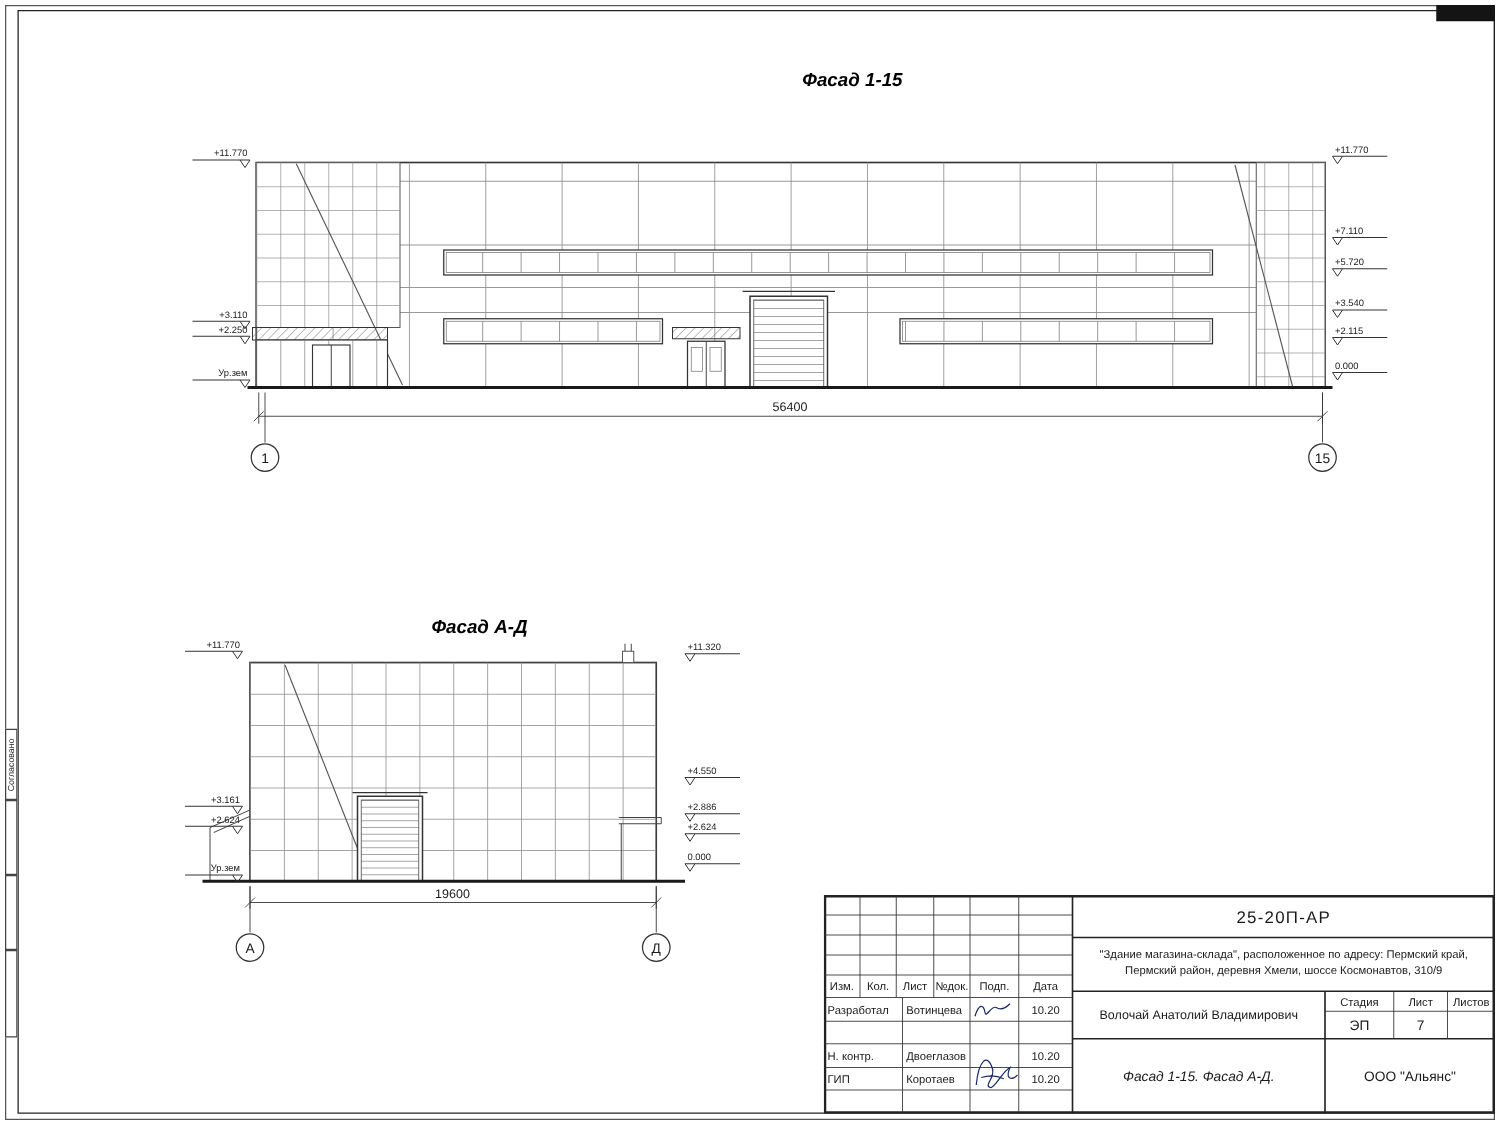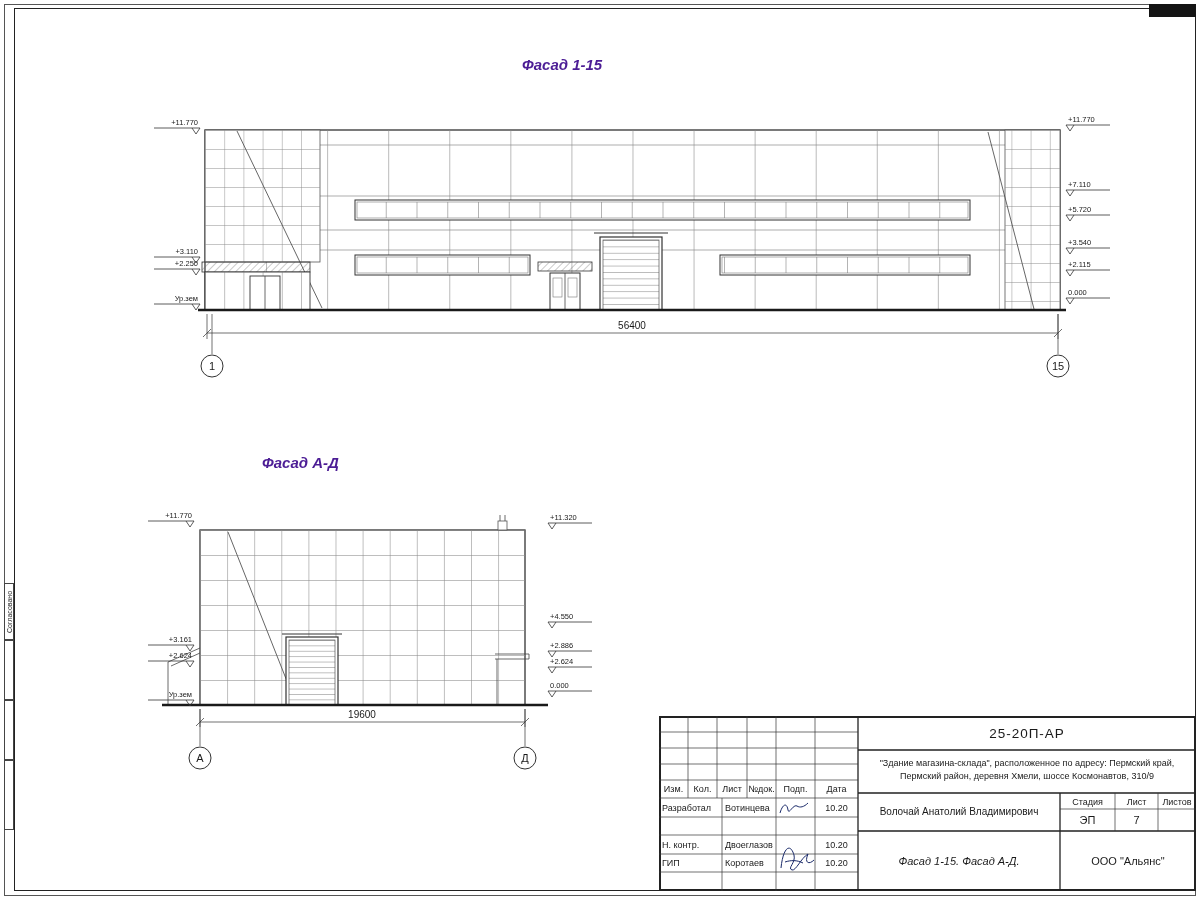--- a/index.html
+++ b/index.html
@@ -7,22 +7,22 @@
          font-family:"Liberation Sans",sans-serif;color:#1a1a1a;}
   .outer-border{position:absolute;left:4px;top:4px;width:1192px;height:892px;
                 border:1px solid #555;box-sizing:border-box;}
   .main-frame{position:absolute;left:14px;top:8px;width:1182px;height:883px;
               border:1.6px solid #222;box-sizing:border-box;}
   .corner-mark{position:absolute;left:1149px;top:4px;width:47px;height:13px;background:#141414;}
   .strip-cell{position:absolute;left:4px;width:10px;border:1px solid #444;
               box-sizing:border-box;background:#fff;}
   .vtext{display:block;height:100%;writing-mode:vertical-rl;transform:rotate(180deg);
          font-size:7px;line-height:9px;text-align:center;color:#222;}
-  .fig-title{position:absolute;text-align:left;font-style:italic;font-weight:bold;
-             font-size:15px;color:#4c1d95;}
+  .fig-title{position:absolute;text-align:right;font-style:italic;font-weight:bold;
+             font-size:15px;color:#000000;}
   svg{position:absolute;}
   svg text{font-family:"Liberation Sans",sans-serif;fill:#1a1a1a;}
   .diag{stroke:#555;stroke-width:0.9;fill:none;}
   .thin{stroke:#444;stroke-width:0.8;fill:none;}
   .dim{stroke:#333;stroke-width:0.7;fill:none;}
   .axisc{fill:#fff;stroke:#333;stroke-width:1;}
   .lvl path{stroke:#333;stroke-width:0.8;fill:none;}
   .lvl text{font-size:7.5px;}
   .t10{font-size:10px;}
   .t11{font-size:11px;}
@@ -45,21 +45,21 @@
   <div class="corner-mark"></div>
 
   <div class="strip-cell" style="top:583px;height:57px">
     <span class="vtext">Согласовано</span>
   </div>
   <div class="strip-cell" style="top:640px;height:60px"></div>
   <div class="strip-cell" style="top:700px;height:60px"></div>
   <div class="strip-cell" style="top:760px;height:70px"></div>
 
   <div class="fig-title" style="left:522px;top:56px;width:200px">Фасад 1-15</div>
-  <div class="fig-title" style="left:262px;top:454px;width:160px">Фасад А-Д</div>
+  <div class="fig-title" style="left:262px;top:493px;width:160px">Фасад А-Д</div>
 
   <svg style="left:150px;top:95px" width="960" height="300" viewBox="0 0 960 300">
     <defs>
       <pattern id="a-pv61" patternUnits="userSpaceOnUse" x="55" y="0" width="61.07" height="40">
         <path d="M0.35 0 V40" stroke="#8a8a8a" stroke-width="0.7"></path>
       </pattern>
       <pattern id="a-pf19" patternUnits="userSpaceOnUse" x="55" y="35" width="19.2" height="19">
         <path d="M0.3 0 V19 M0 0.3 H19.2" stroke="#8a8a8a" stroke-width="0.6"></path>
       </pattern>
       <pattern id="a-pv19" patternUnits="userSpaceOnUse" x="55" y="0" width="19.2" height="40">

